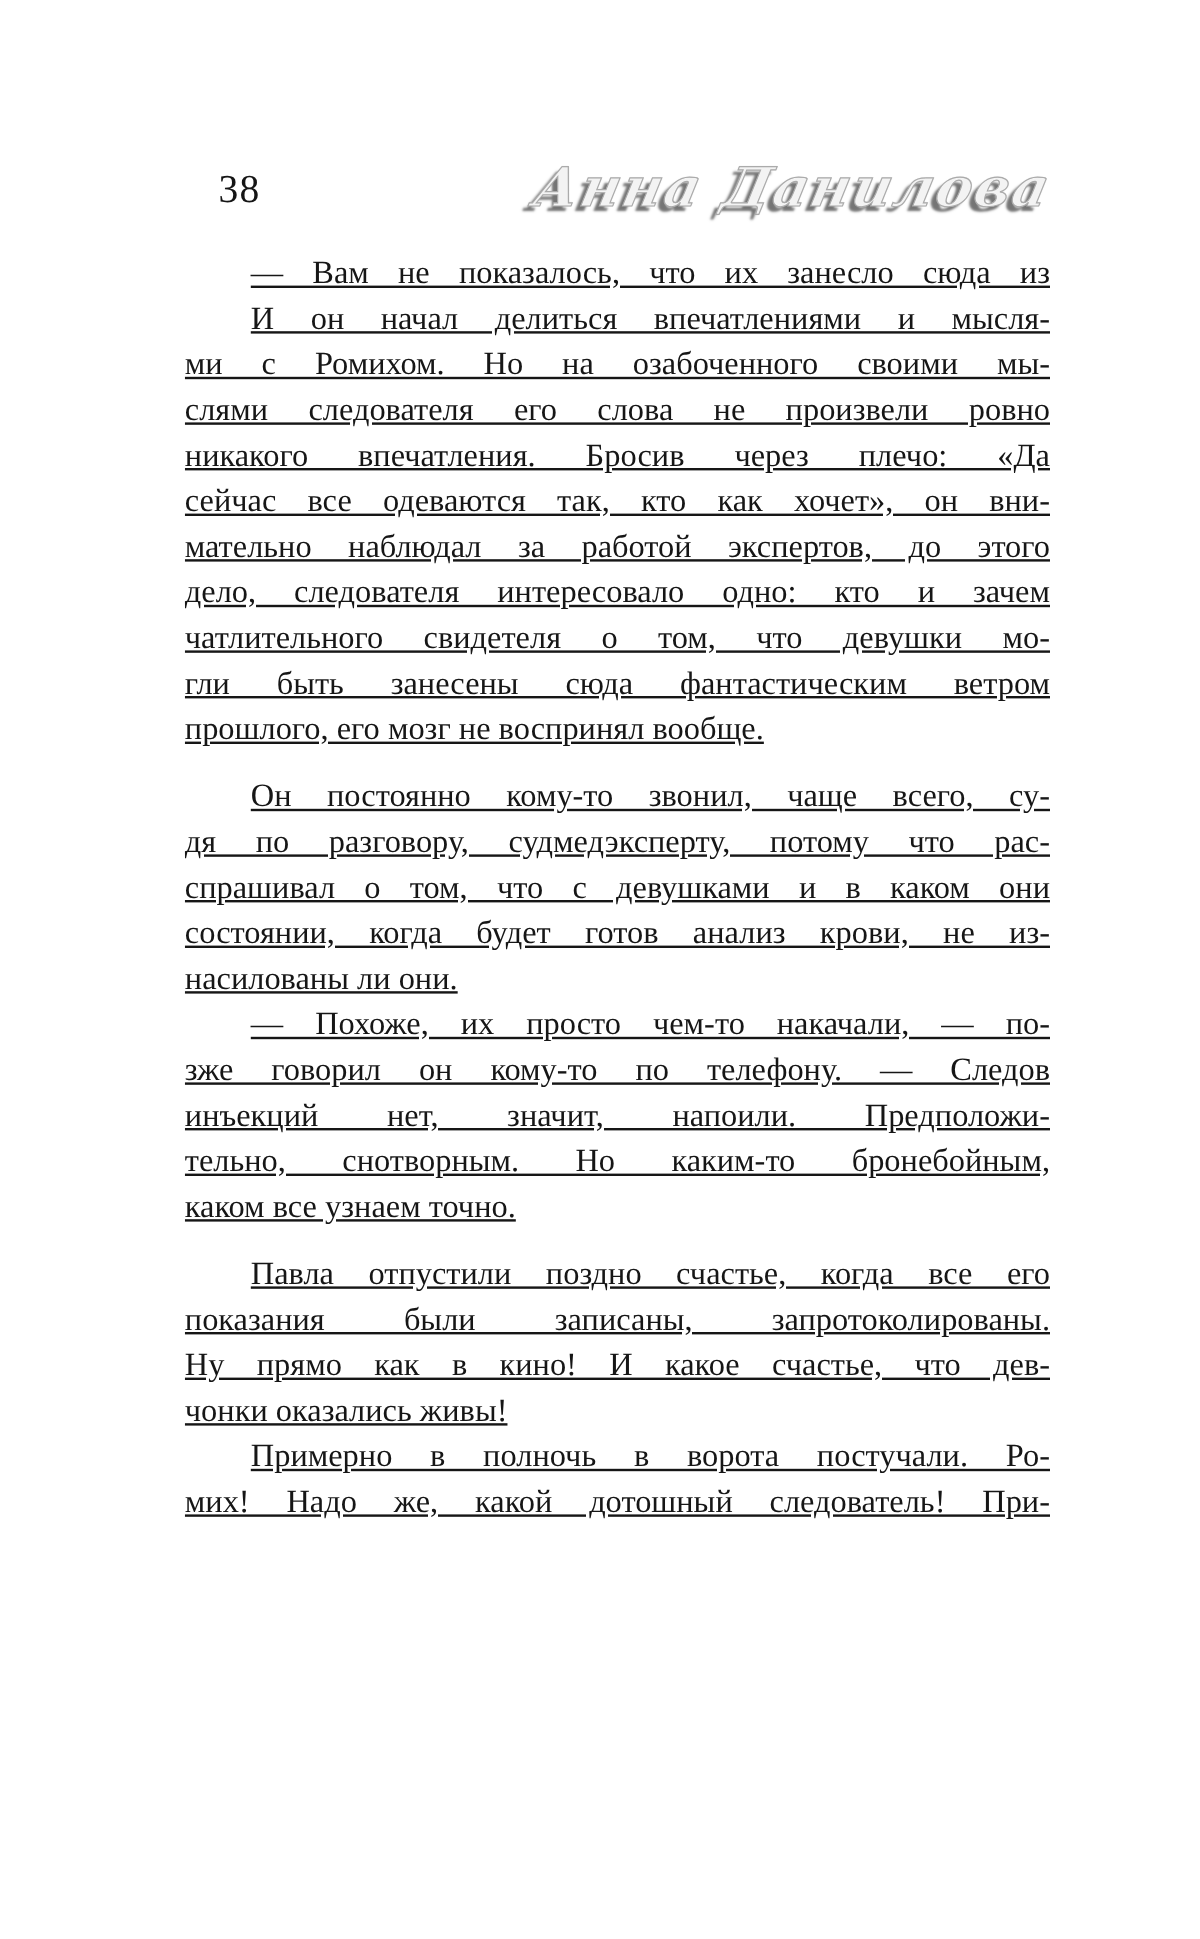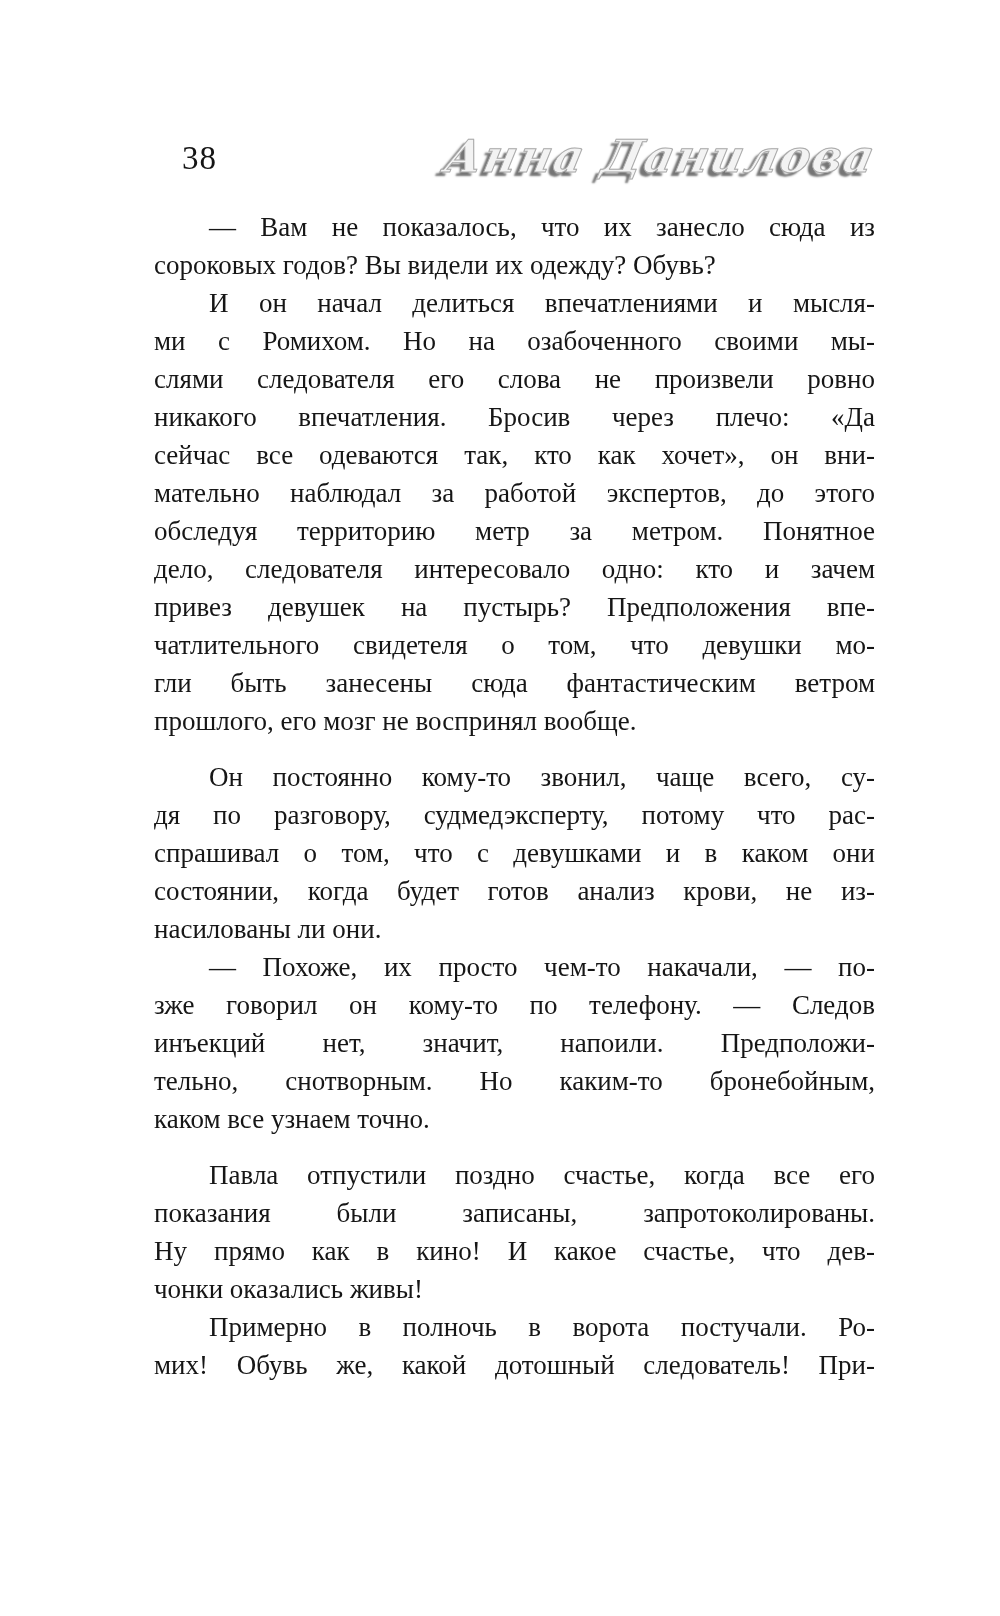--- a/index.html
+++ b/index.html
@@ -48,21 +48,21 @@
   }
   .body-text {
     position: absolute;
     top: 208px;
     left: 154px;
     width: 721px;
     font-size: 27px;
     line-height: 38px;
     color: #161616;
   }
-  .paragraph { margin: 0; }
+  .paragraph { margin: 0; text-decoration: underline; }
   .paragraph.gap-before { margin-top: 18px; }
   .line {
     height: 38px;
     overflow: hidden;
     text-align: justify;
     text-align-last: justify;
   }
   .line.indent { text-indent: 55px; }
   .line.last {
     text-align: left;
@@ -73,32 +73,29 @@
 <body>
 
 <div class="page">
   <div class="header">
     <div class="page-number">38</div>
     <div class="author-script">Анна Данилова</div>
   </div>
   <div class="body-text">
       <div class="paragraph">
         <div class="line indent">— Вам не показалось, что их занесло сюда из</div>
-        <div class="line last">сороковых годов? Вы видели их одежду? Обувь?</div>
       </div>
       <div class="paragraph">
         <div class="line indent">И он начал делиться впечатлениями и мысля-</div>
         <div class="line">ми с Ромихом. Но на озабоченного своими мы-</div>
         <div class="line">слями следователя его слова не произвели ровно</div>
         <div class="line">никакого впечатления. Бросив через плечо: «Да</div>
         <div class="line">сейчас все одеваются так, кто как хочет», он вни-</div>
         <div class="line">мательно наблюдал за работой экспертов, до этого</div>
-        <div class="line">обследуя территорию метр за метром. Понятное</div>
         <div class="line">дело, следователя интересовало одно: кто и зачем</div>
-        <div class="line">привез девушек на пустырь? Предположения впе-</div>
         <div class="line">чатлительного свидетеля о том, что девушки мо-</div>
         <div class="line">гли быть занесены сюда фантастическим ветром</div>
         <div class="line last">прошлого, его мозг не воспринял вообще.</div>
       </div>
       <div class="paragraph gap-before">
         <div class="line indent">Он постоянно кому-то звонил, чаще всего, су-</div>
         <div class="line">дя по разговору, судмедэксперту, потому что рас-</div>
         <div class="line">спрашивал о том, что с девушками и в каком они</div>
         <div class="line">состоянии, когда будет готов анализ крови, не из-</div>
         <div class="line last">насилованы ли они.</div>
@@ -111,16 +108,16 @@
         <div class="line last">каком все узнаем точно.</div>
       </div>
       <div class="paragraph gap-before">
         <div class="line indent">Павла отпустили поздно счастье, когда все его</div>
         <div class="line">показания были записаны, запротоколированы.</div>
         <div class="line">Ну прямо как в кино! И какое счастье, что дев-</div>
         <div class="line last">чонки оказались живы!</div>
       </div>
       <div class="paragraph">
         <div class="line indent">Примерно в полночь в ворота постучали. Ро-</div>
-        <div class="line">мих! Обувь же, какой дотошный следователь! При-</div>
+        <div class="line">мих! Надо же, какой дотошный следователь! При-</div>
       </div>
     </div>
 </div>
 
 </body></html>

